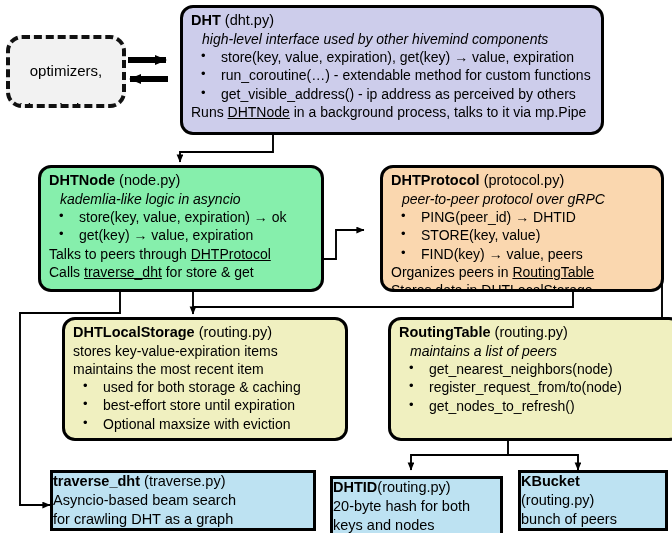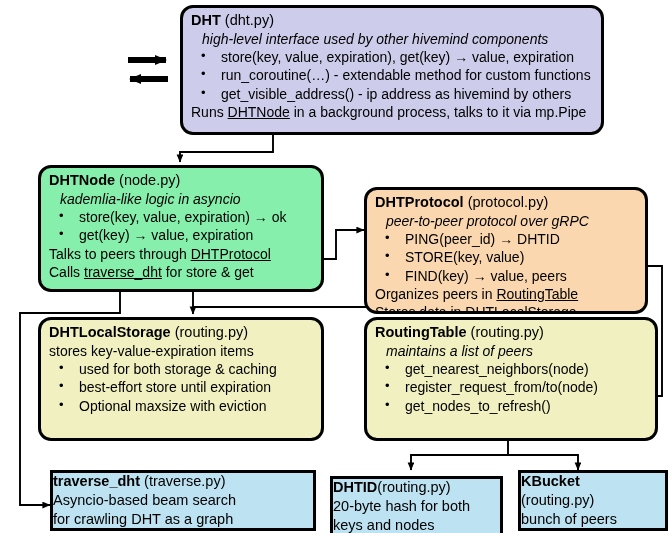--- a/index.html
+++ b/index.html
@@ -12,21 +12,21 @@
 
   .box{position:absolute;box-sizing:border-box;border:3.2px solid #000;
        z-index:3;overflow:hidden;}
   .rnd{border-radius:13px;}
   .sq{border-radius:0;}
   .dashed{border:4px dashed #111;border-radius:14px;background:#f2f2f2;}
 
   .c-lav{background:#cdcdeb;}
   .c-gray{background:#86efac;}
   .c-orng{background:#fad7af;}
-  .c-yel{background:#f0f0c0;}
+  .c-yel{background:#f0f0c0;margin-left:24px;}
   .c-blue{background:#bde2f2;}
 
   .inner{padding:3px 5px 2px 8px;}
   .ttl{font-size:14.5px;font-weight:bold;line-height:1.28;white-space:nowrap;}
   .ttl .reg{font-weight:normal;}
   .sub{font-size:14px;font-style:italic;line-height:1.3;padding-left:11px;white-space:nowrap;}
   .foot{font-size:14px;line-height:1.3;white-space:nowrap;}
   .foot.up{font-style:normal;}
   .u{text-decoration:underline;}
   ul.bl{margin:0;padding:0;list-style:none;}
@@ -89,32 +89,41 @@
     </g>
 
     <g>
       <path d="M508,441 L508,455 L411,455 L411,470" fill="none" stroke="#000" stroke-width="1.9" marker-end="url(#ar)"></path>
     </g>
     <g>
       <path d="M508,455 L578,455 L578,470" fill="none" stroke="#000" stroke-width="1.9" marker-end="url(#ar)"></path>
     </g>
   </svg>
 
+  <div class="box dashed" style="left:6px;top:35px;width:120px;height:73px;border-radius:16px;">
+    <div class="ow">
+      <span>
+        <span>Outside world:</span><br>
+        <span>optimizers,</span><br>
+        <span>hivemind.moe</span>
+      </span>
+    </div>
+  </div>
 
   <div class="box rnd c-lav" style="left:180px;top:5px;width:424px;height:130px;">
     <div class="inner">
       <div class="ttl">
         <span>DHT</span>
         <span class="reg">(dht.py)</span>
       </div>
       <div class="sub">high-level interface used by other hivemind components</div>
       <ul class="bl">
         <li>store(key, value, expiration), get(key) → value, expiration</li>
         <li>run_coroutine(…) - extendable method for custom functions</li>
-        <li>get_visible_address() - ip address as hivemind by others</li>
+        <li>get_visible_address() - ip address as perceived by others</li>
       </ul>
       <div class="foot"><span>Runs </span><span class="u">DHTNode</span><span> in a background process, talks to it via mp.Pipe</span></div>
     </div>
   </div>
 
   <div class="box rnd c-gray" style="left:38px;top:165px;width:286px;height:127px;">
     <div class="inner">
       <div class="ttl">
         <span>DHTNode</span>
         <span class="reg">(node.py)</span>
@@ -122,21 +131,21 @@
       <div class="sub">kademlia-like logic in asyncio</div>
       <ul class="bl">
         <li>store(key, value, expiration) → ok</li>
         <li>get(key) → value, expiration</li>
       </ul>
       <div class="foot"><span>Talks to peers through </span><span class="u">DHTProtocol</span></div>
       <div class="foot"><span>Calls </span><span class="u">traverse_dht</span><span> for store &amp; get</span></div>
     </div>
   </div>
 
-  <div class="box rnd c-orng" style="left:364px;top:165px;width:284px;height:127px;margin-top:22px;">
+  <div class="box rnd c-orng" style="left:380px;top:165px;width:284px;height:127px;">
     <div class="inner">
       <div class="ttl">
         <span>DHTProtocol</span>
         <span class="reg">(protocol.py)</span>
       </div>
       <div class="sub">peer-to-peer protocol over gRPC</div>
       <ul class="bl">
         <li>PING(peer_id) → DHTID</li>
         <li>STORE(key, value)</li>
         <li>FIND(key) → value, peers</li>
@@ -146,20 +155,21 @@
     </div>
   </div>
 
   <div class="box rnd c-yel" style="left:38px;top:317px;width:286px;height:124px;">
     <div class="inner">
       <div class="ttl">
         <span>DHTLocalStorage</span>
         <span class="reg">(routing.py)</span>
       </div>
       <div class="foot">stores key-value-expiration items</div>
+      <div class="foot">maintains the most recent item</div>
       <ul class="bl">
         <li>used for both storage &amp; caching</li>
         <li>best-effort store until expiration</li>
         <li>Optional maxsize with eviction</li>
       </ul>
     </div>
   </div>
 
   <div class="box rnd c-yel" style="left:364px;top:317px;width:294px;height:124px;">
     <div class="inner">

